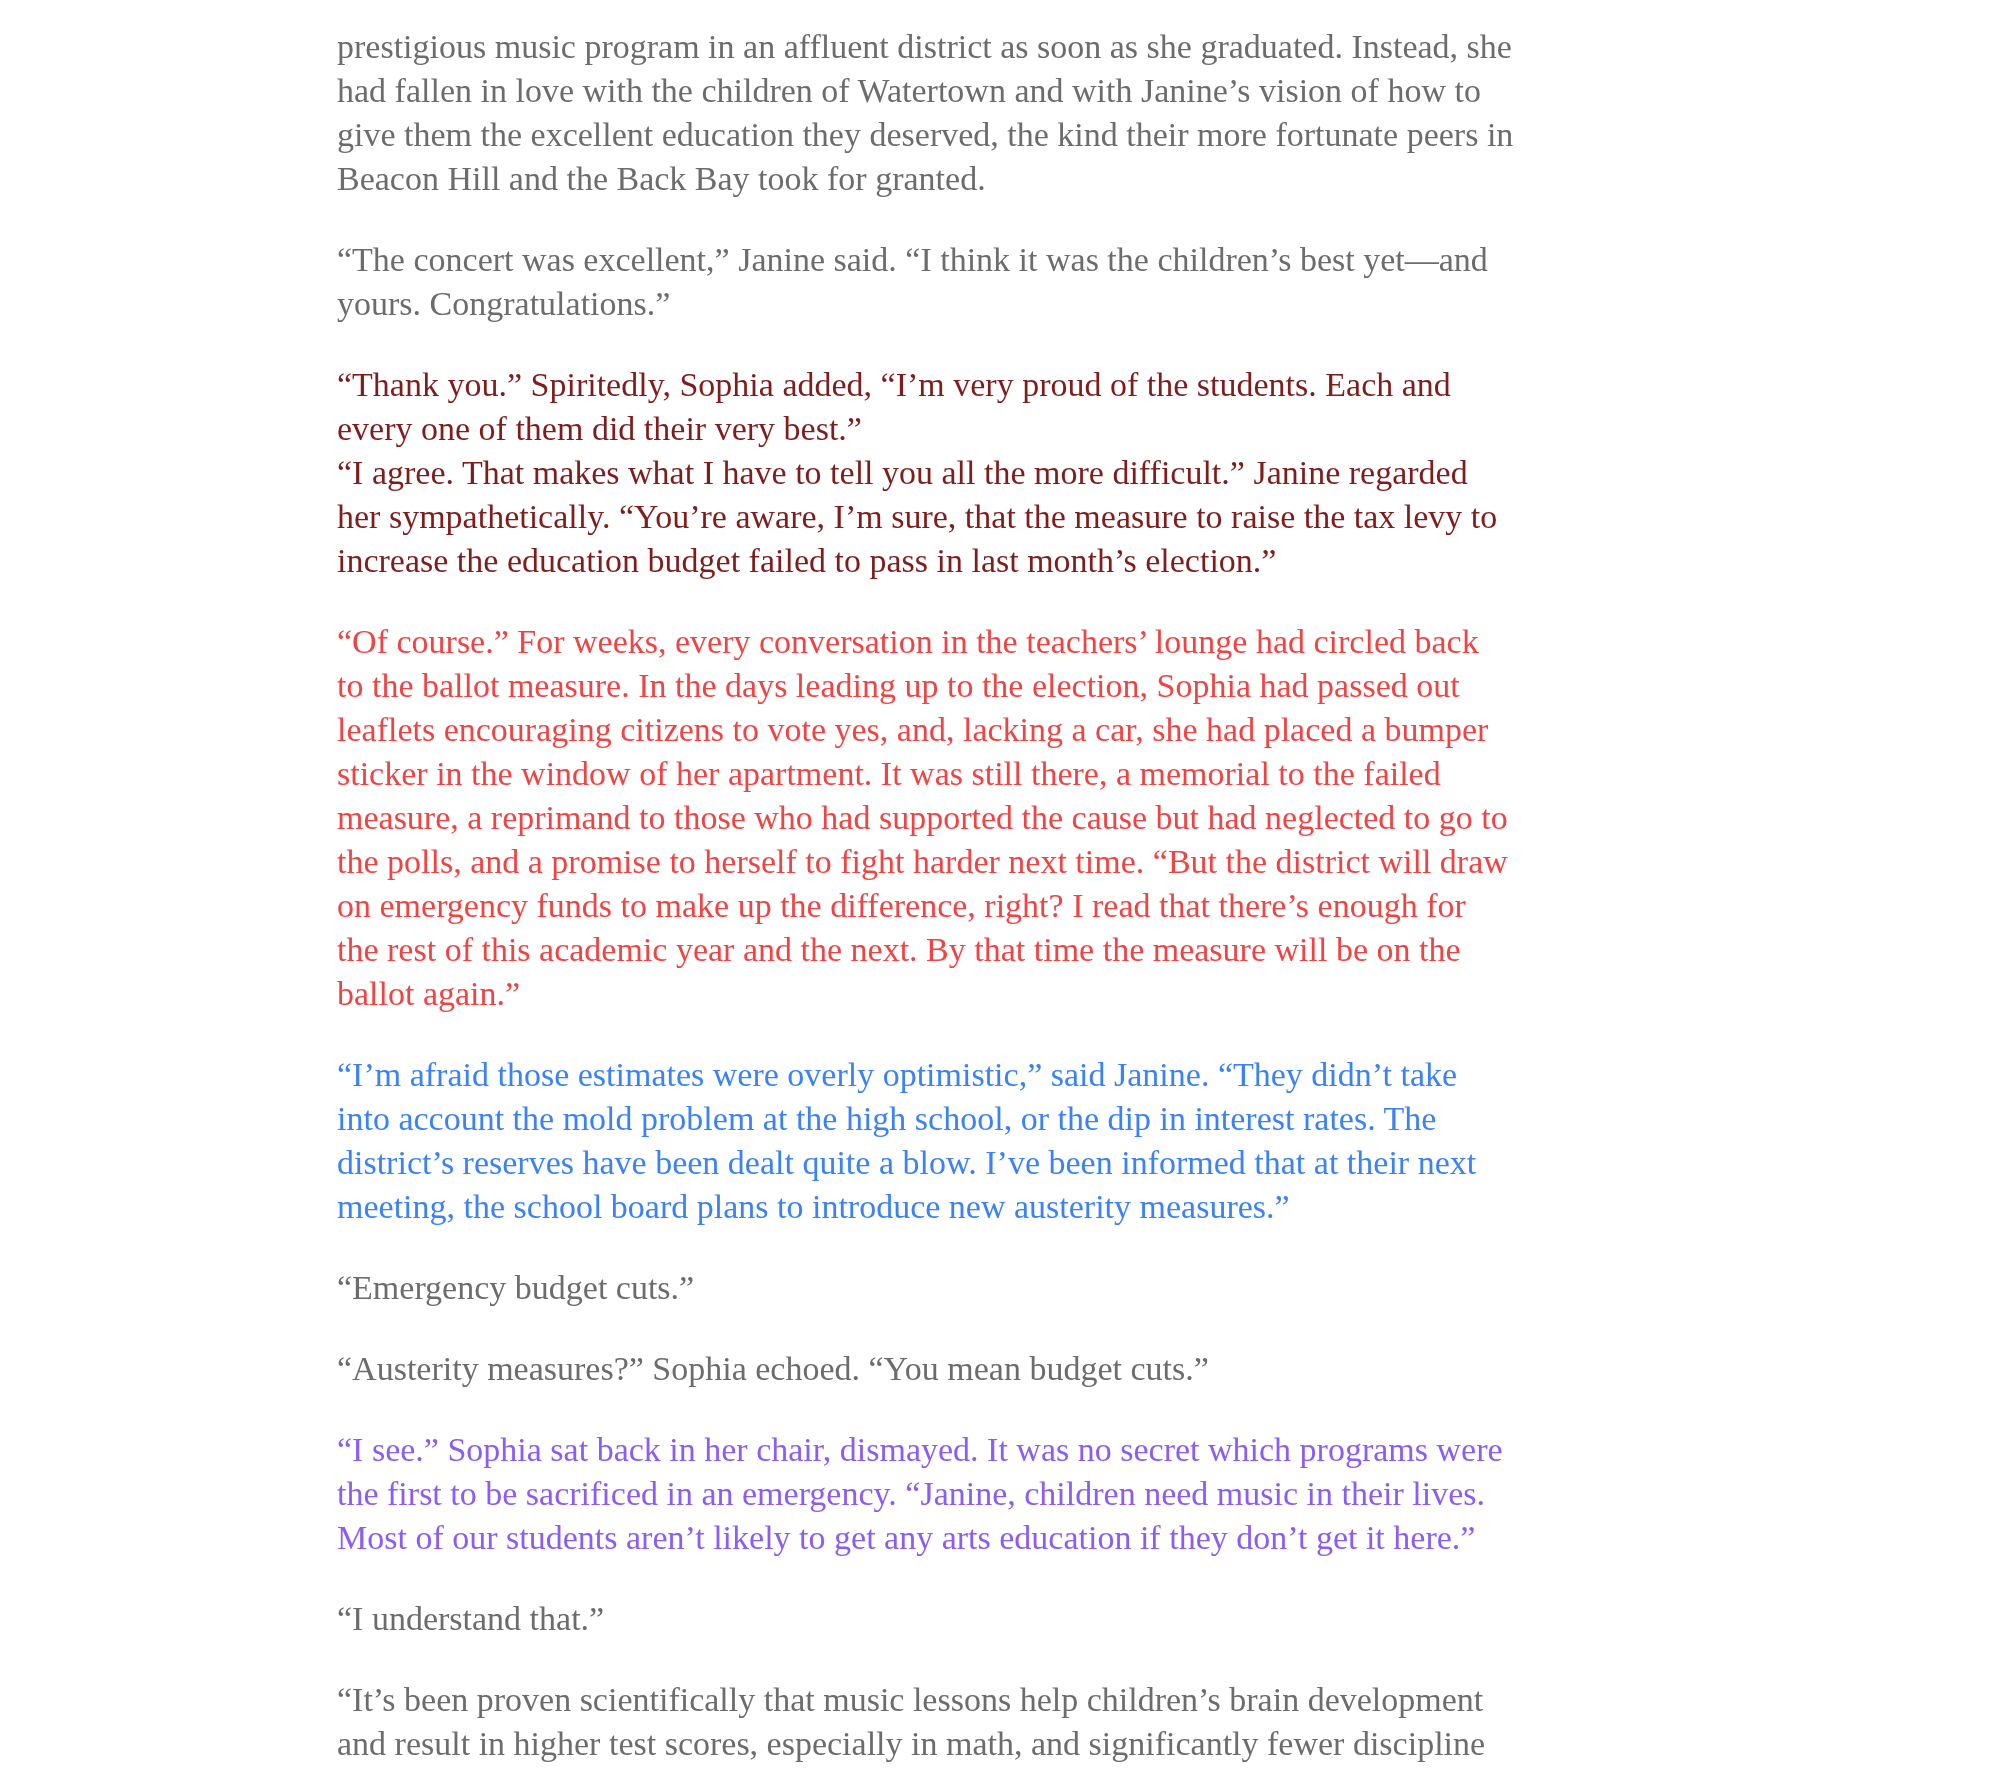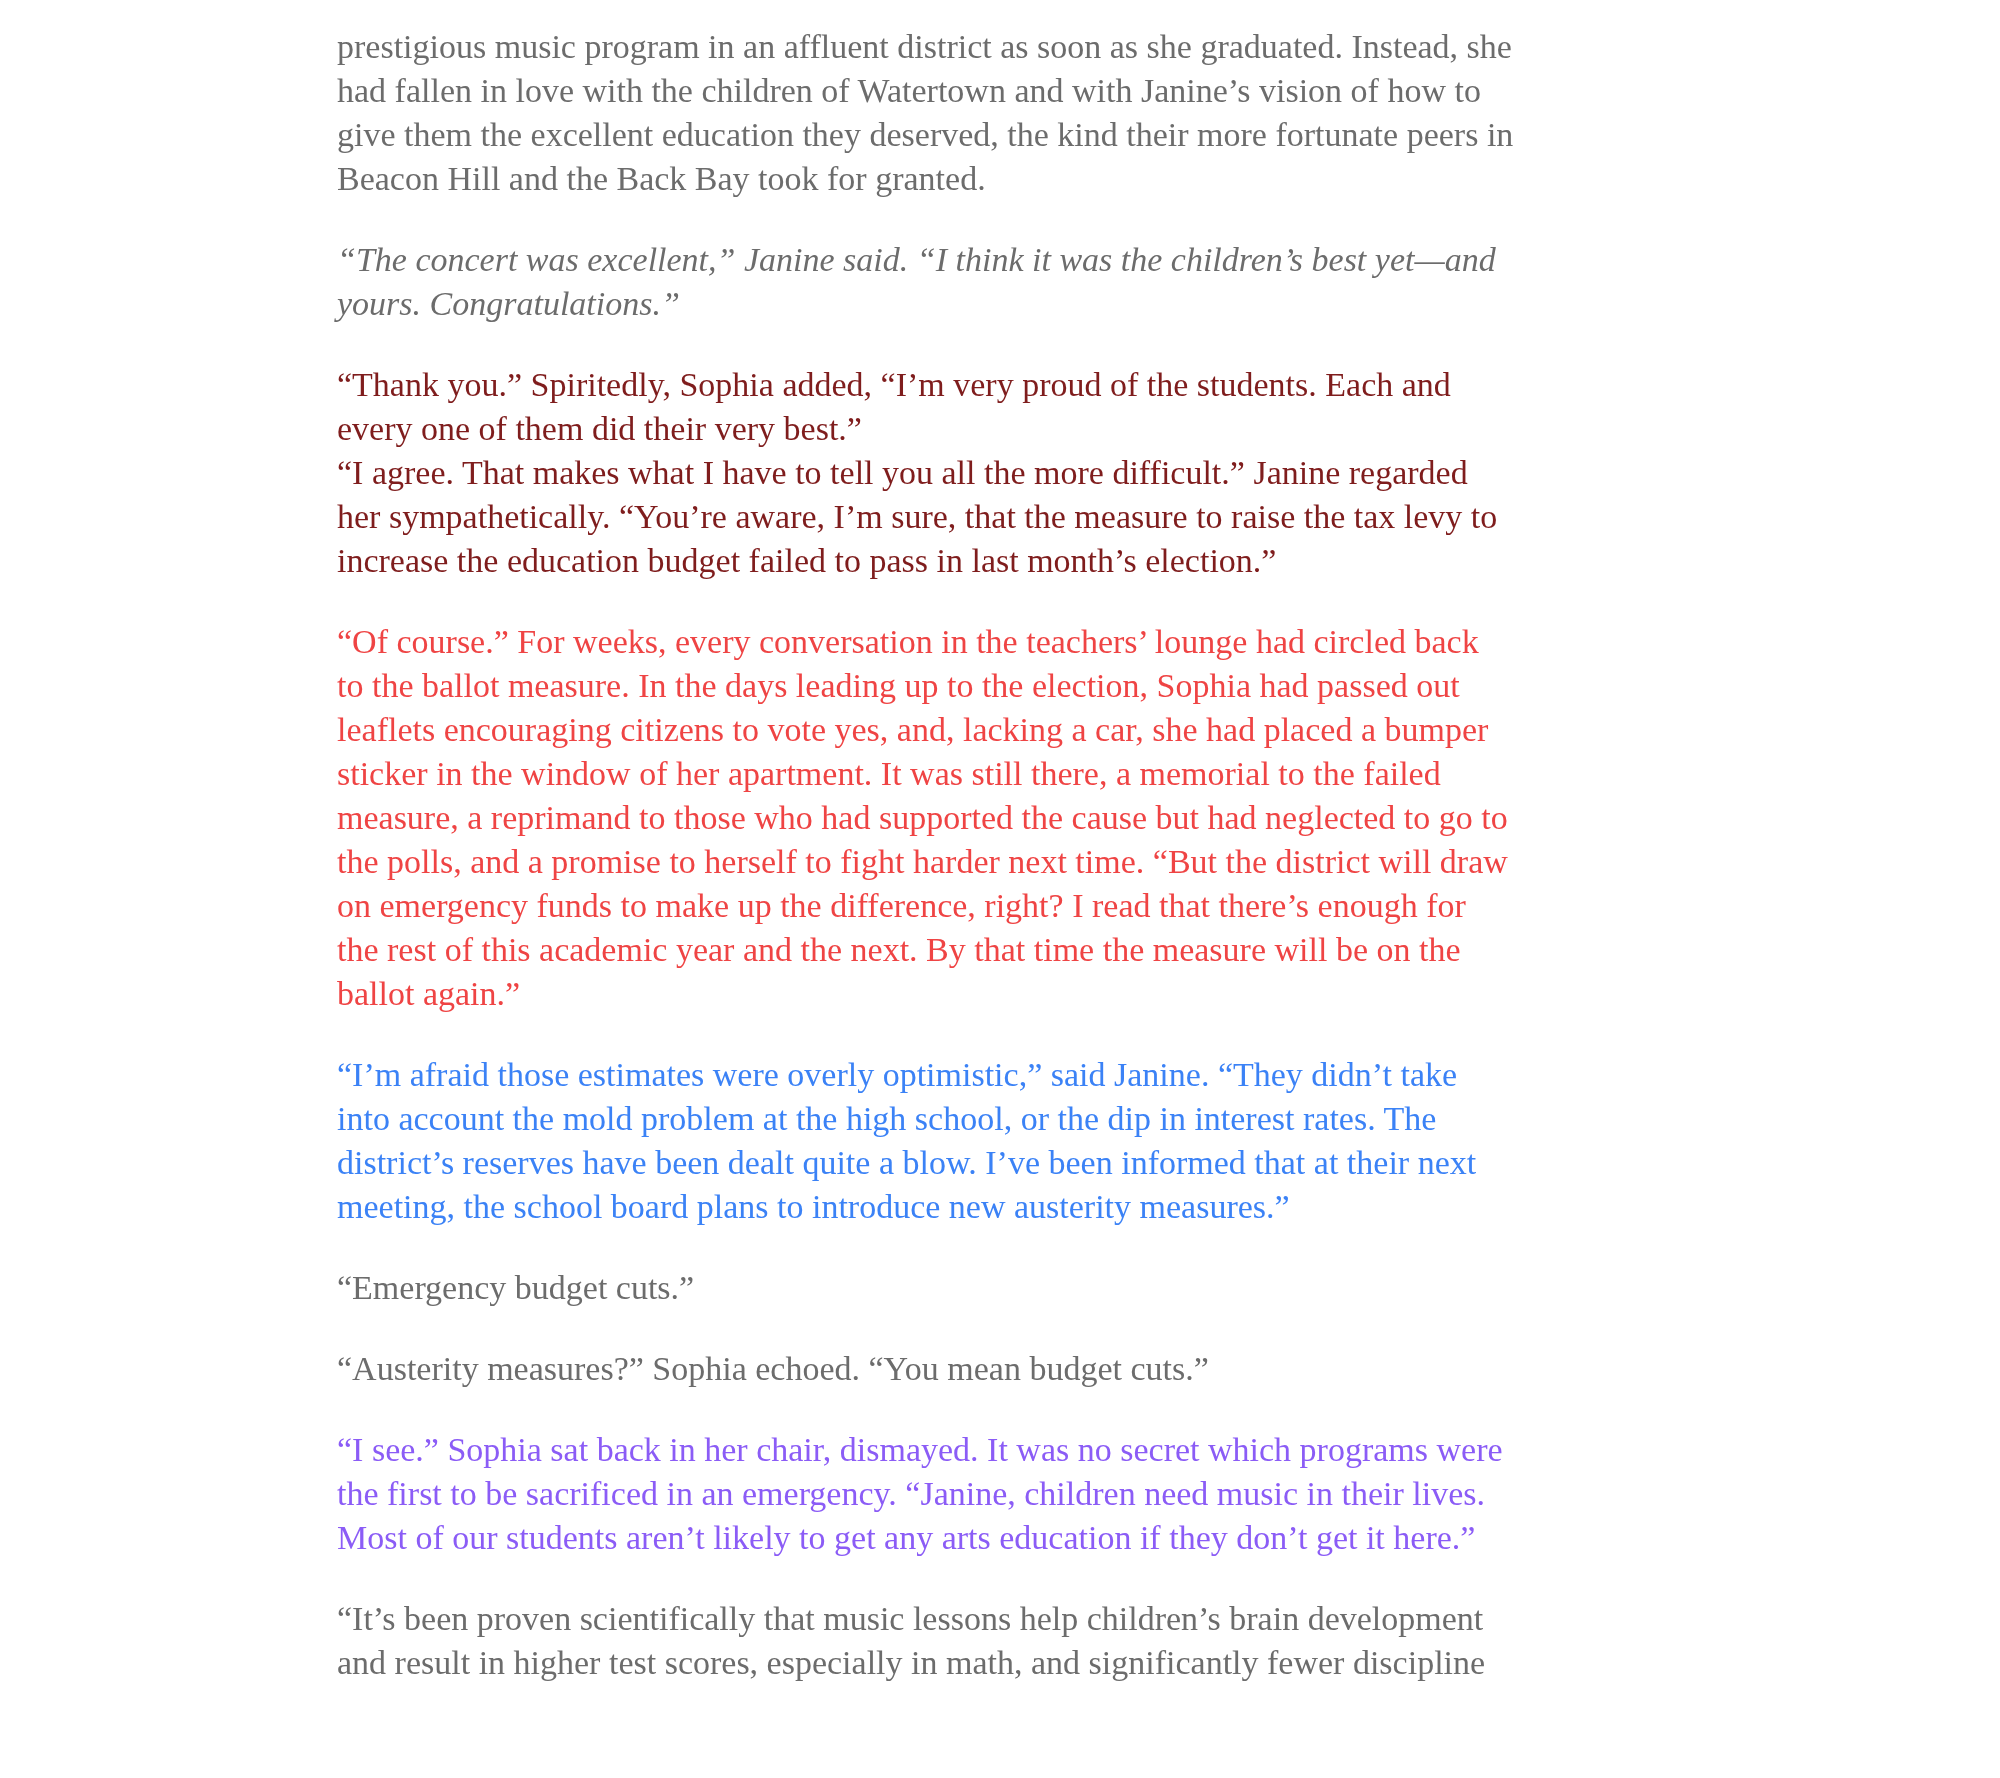--- a/index.html
+++ b/index.html
@@ -33,21 +33,21 @@
   }
 </style>
 </head>
 <body style="background: rgb(255, 255, 255);">
 
 <div class="page">
   <p class="para" style="color: rgb(108, 108, 108);">prestigious music program in an affluent district as soon as she graduated. Instead, she
 had fallen in love with the children of Watertown and with Janine’s vision of how to
 give them the excellent education they deserved, the kind their more fortunate peers in
 Beacon Hill and the Back Bay took for granted.</p>
-  <p class="para" style="color: rgb(108, 108, 108); font-style: italic;">“The concert was excellent,” Janine said. “I think it was the children’s best yet—and
+  <p class="para" style="color: rgb(108, 108, 108);">“The concert was excellent,” Janine said. “I think it was the children’s best yet—and
 yours. Congratulations.”</p>
   <p class="para" style="color: #7f1d1d;">“Thank you.” Spiritedly, Sophia added, “I’m very proud of the students. Each and
 every one of them did their very best.”
 “I agree. That makes what I have to tell you all the more difficult.” Janine regarded
 her sympathetically. “You’re aware, I’m sure, that the measure to raise the tax levy to
 increase the education budget failed to pass in last month’s election.”</p>
   <p class="para" style="color: #ef4444;">“Of course.” For weeks, every conversation in the teachers’ lounge had circled back
 to the ballot measure. In the days leading up to the election, Sophia had passed out
 leaflets encouraging citizens to vote yes, and, lacking a car, she had placed a bumper
 sticker in the window of her apartment. It was still there, a memorial to the failed
@@ -58,15 +58,16 @@
 ballot again.”</p>
   <p class="para" style="color: #3b82f6;">“I’m afraid those estimates were overly optimistic,” said Janine. “They didn’t take
 into account the mold problem at the high school, or the dip in interest rates. The
 district’s reserves have been dealt quite a blow. I’ve been informed that at their next
 meeting, the school board plans to introduce new austerity measures.”</p>
   <p class="para" style="color: rgb(108, 108, 108);">“Emergency budget cuts.”</p>
   <p class="para" style="color: rgb(108, 108, 108);">“Austerity measures?” Sophia echoed. “You mean budget cuts.”</p>
   <p class="para" style="color: #8b5cf6;">“I see.” Sophia sat back in her chair, dismayed. It was no secret which programs were
 the first to be sacrificed in an emergency. “Janine, children need music in their lives.
 Most of our students aren’t likely to get any arts education if they don’t get it here.”</p>
+  <p class="para" style="color: rgb(108, 108, 108);">“I understand that.”</p>
   <p class="para" style="color: rgb(108, 108, 108);">“It’s been proven scientifically that music lessons help children’s brain development
 and result in higher test scores, especially in math, and significantly fewer discipline</p>
 </div>
 
 </body></html>

